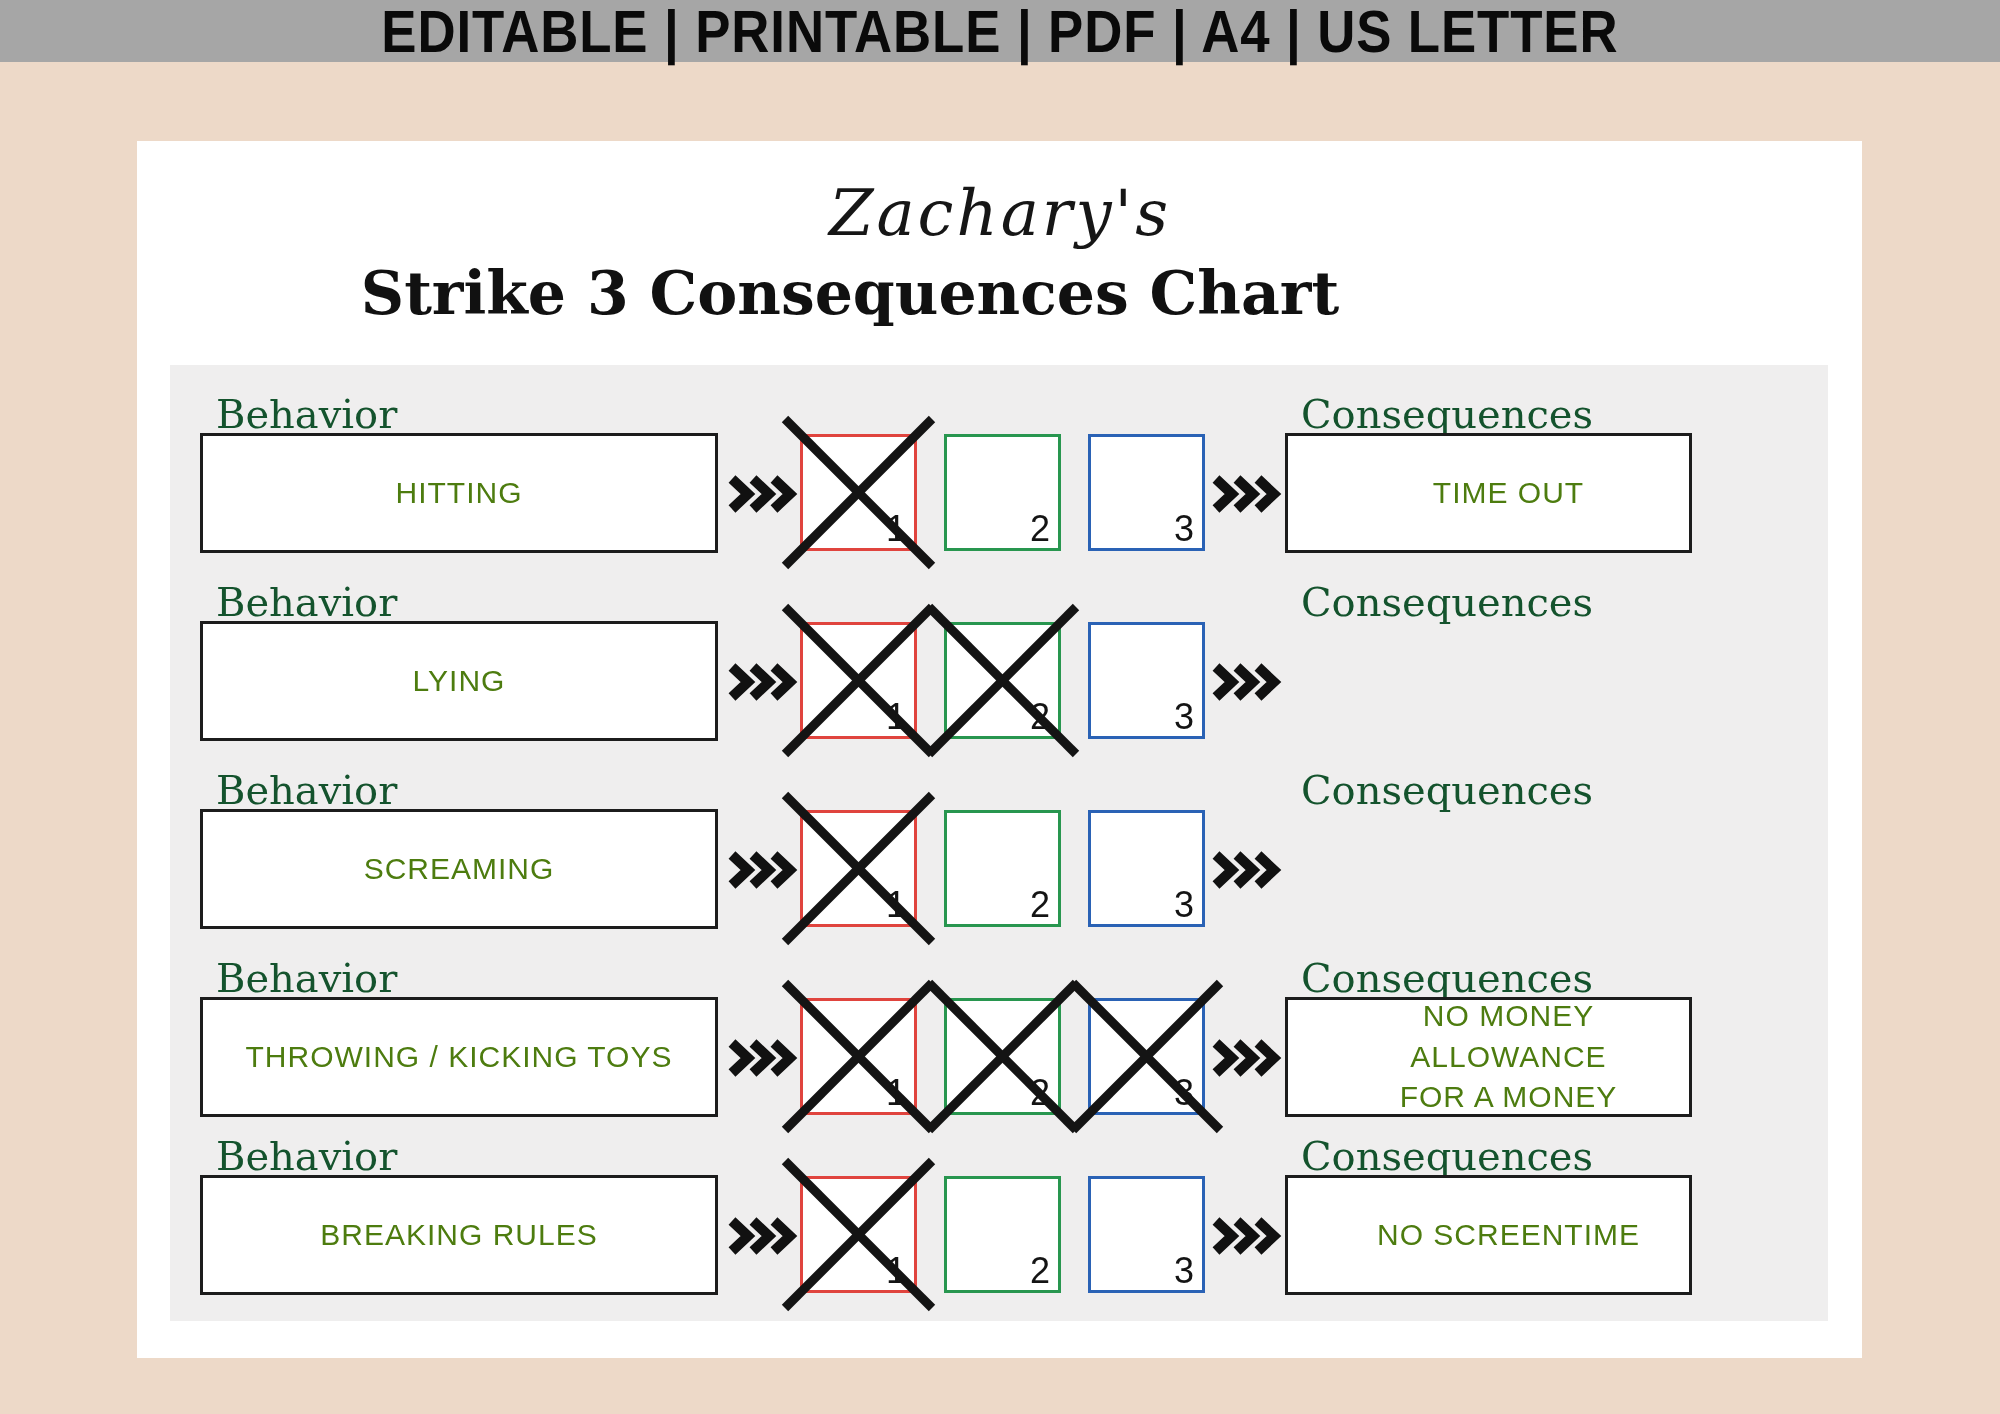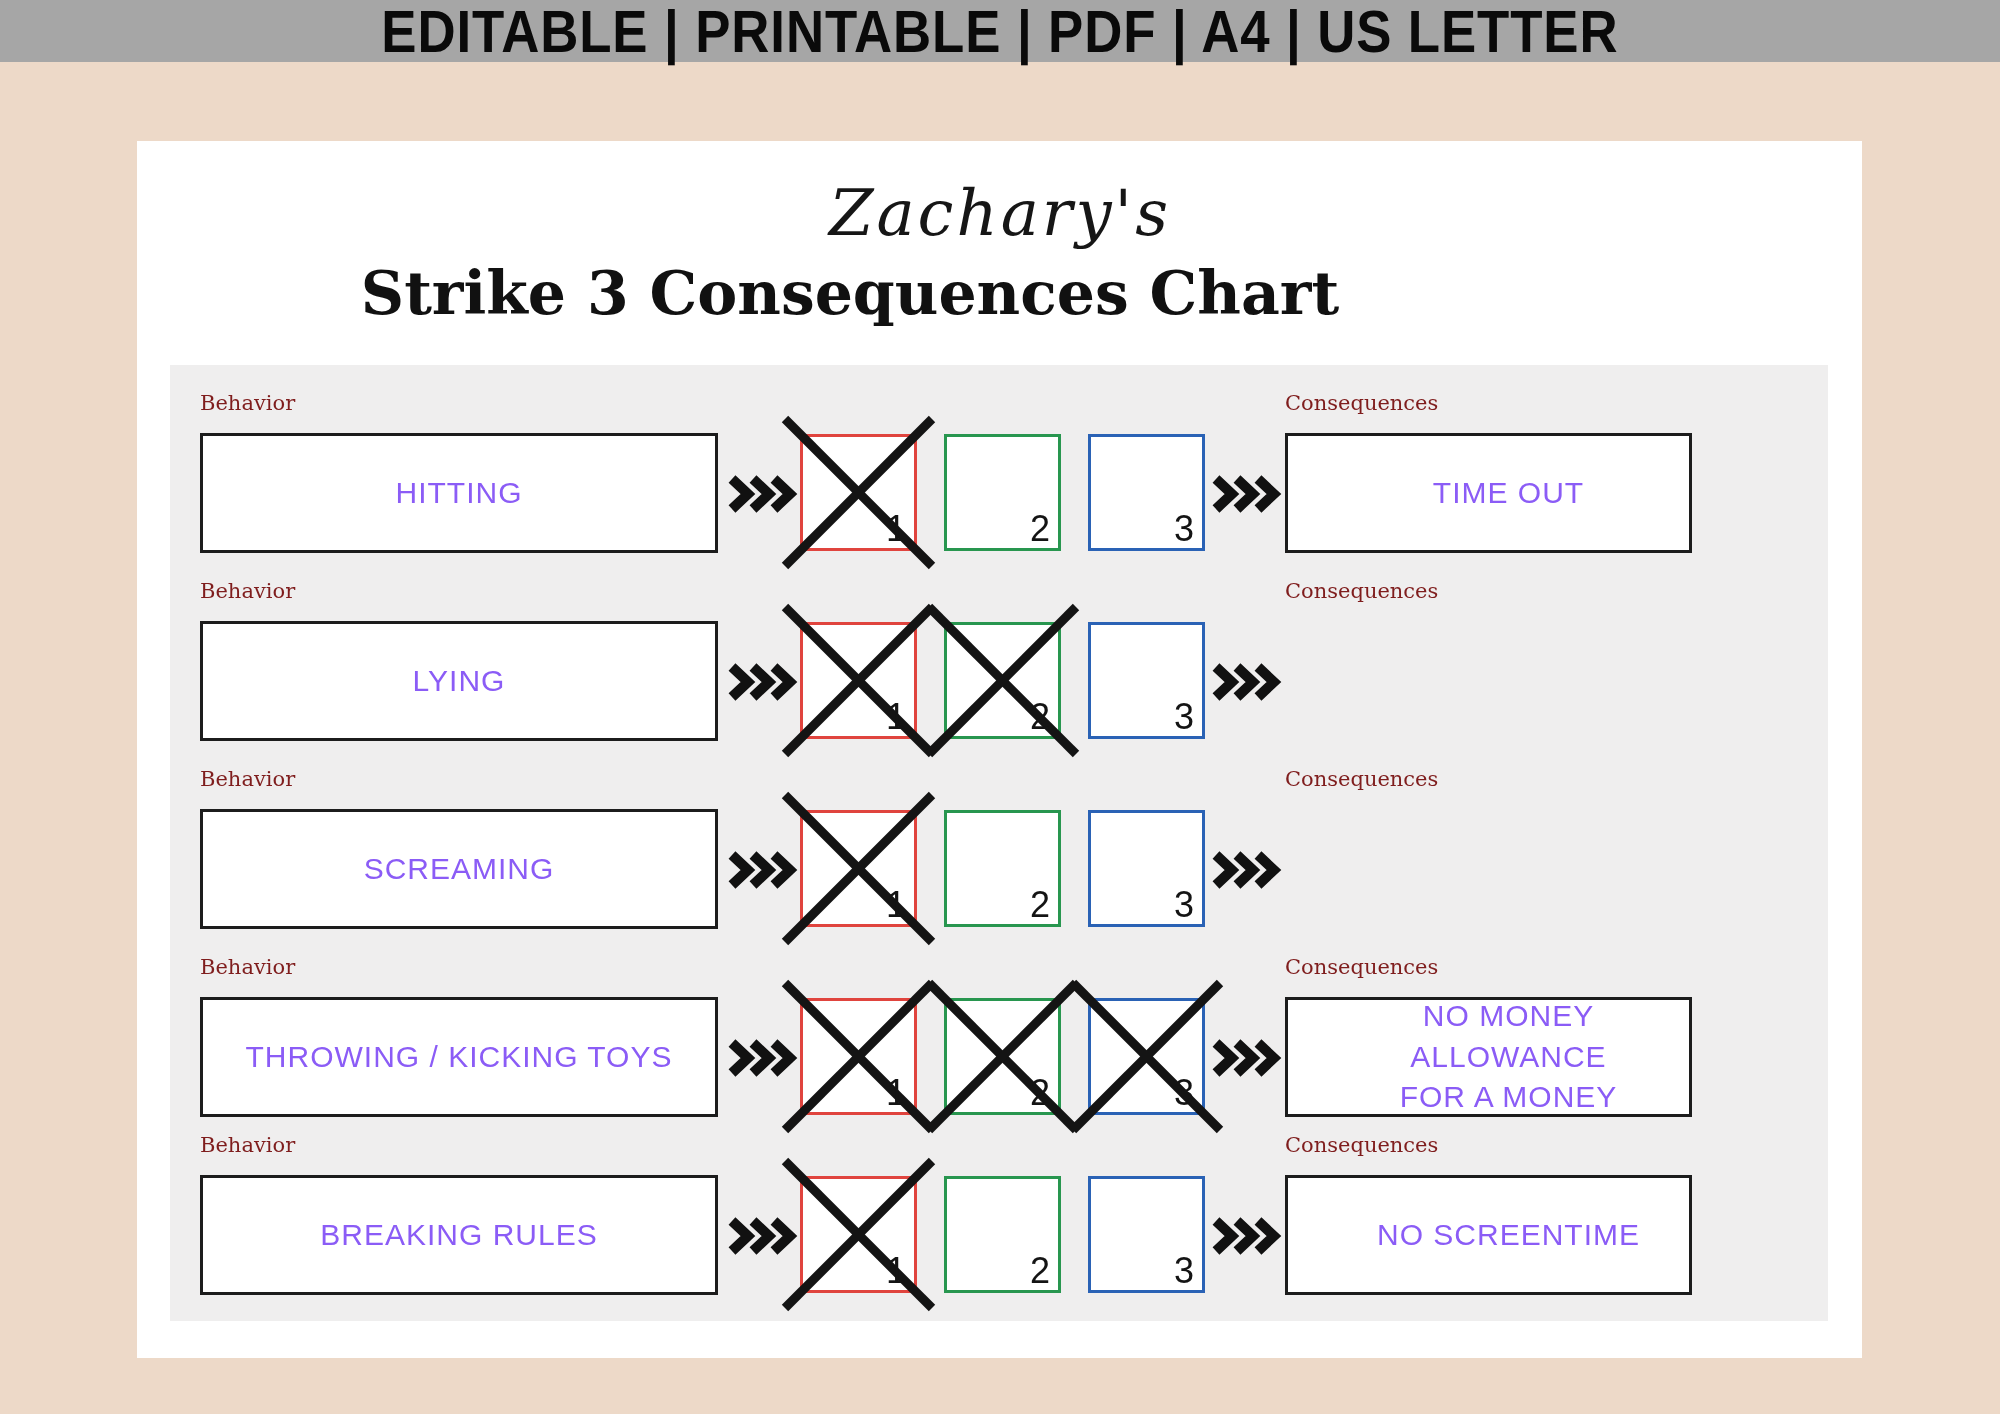--- a/index.html
+++ b/index.html
@@ -25,26 +25,26 @@
     font-family:"DejaVu Serif",serif;font-style:italic;font-weight:400;font-size:64px;
     letter-spacing:3px;color:#161616;}
   .title-main{position:absolute;left:0;top:258px;width:1700px;text-align:center;
     font-family:"DejaVu Serif",serif;font-weight:600;font-size:60px;color:#111111;}
 
   
   .panel{position:absolute;left:170px;top:365px;width:1658px;height:956px;background:var(--panel);}
 
   
   .row{position:absolute;left:0;width:2000px;height:165px;}
-  .field-label{position:absolute;top:0;font-family:"DejaVu Serif",serif;font-size:21px;color:#7f1d1d;}
+  .field-label{position:absolute;top:0;font-family:"DejaVu Serif",serif;font-size:40px;color:#14532d;margin-left:16px;}
   .label-behavior{left:200px;}
   .label-consequences{left:1285px;}
   .text-box{position:absolute;top:42px;height:120px;background:#ffffff;border:3px solid #1c1c1c;
     display:flex;flex-direction:column;align-items:center;justify-content:center;
-    font-size:30px;letter-spacing:1px;color:#8b5cf6;text-align:center;line-height:1.35;}
+    font-size:30px;letter-spacing:1px;color:#4d7c0f;text-align:center;line-height:1.35;}
   .behavior-box{left:200px;width:518px;}
   .consequence-box{left:1285px;width:407px;padding-left:40px;}
 
   .arrows{position:absolute;top:84px;width:64px;height:38px;}
   .arrows-1{left:728px;}
   .arrows-2{left:1212px;}
   .arrows svg{display:block;width:64px;height:38px;overflow:visible;}
 
   .strike-box{position:absolute;top:43px;width:117px;height:117px;background:#ffffff;}
   .strike-1{left:800px;border:3px solid var(--strike1);}

